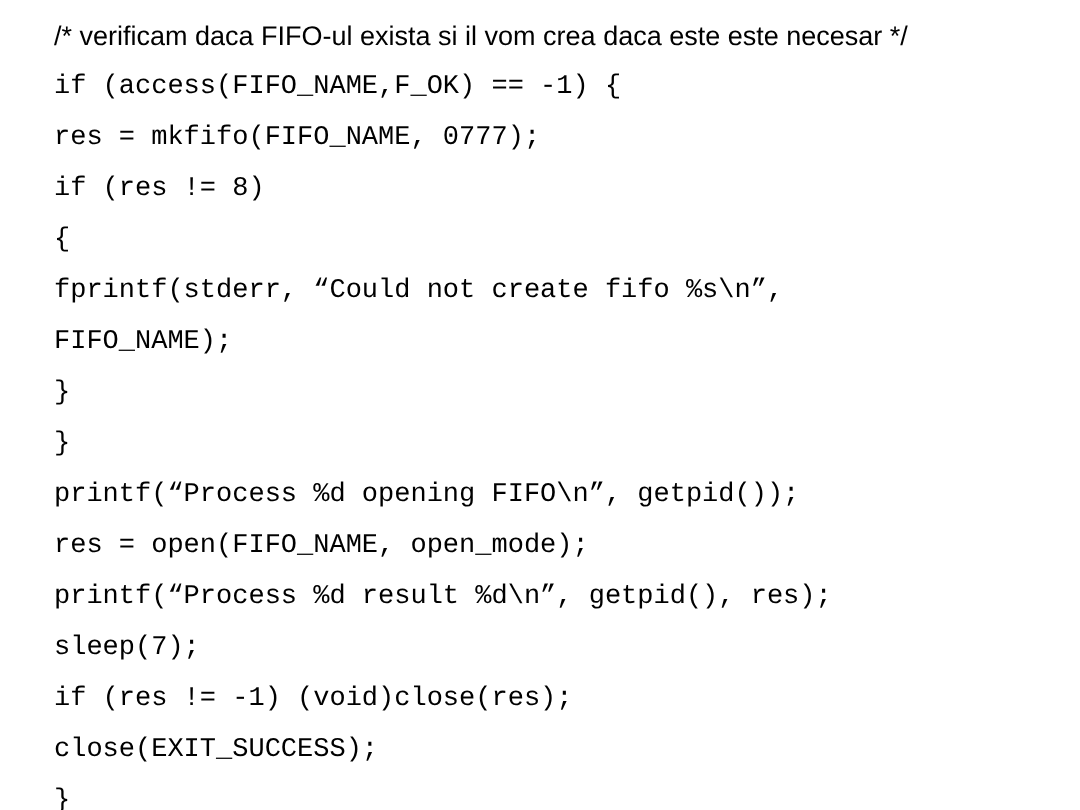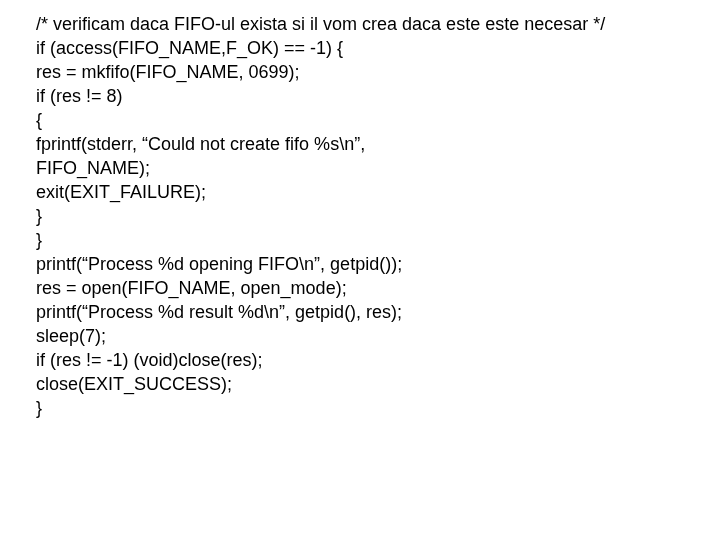--- a/index.html
+++ b/index.html
@@ -18,36 +18,36 @@
     font-size: 18px;
     line-height: 24px;
     color: #000;
     white-space: pre;
   }
   .comment {
     font-family: Arial, Helvetica, sans-serif;
     letter-spacing: 0px;
   }
   .code {
-    font-family: Liberation Sans, sans-serif;
+    font-family: Liberation Mono, monospace;
     letter-spacing: 0px;
+    margin-top: 10px;
   }
 </style>
 </head>
 <body>
 
 <div class="page">
   <div class="line comment">/* verificam daca FIFO-ul exista si il vom crea daca este este necesar */</div>
   <div class="line code">if (access(FIFO_NAME,F_OK) == -1) {</div>
-  <div class="line code">res = mkfifo(FIFO_NAME, 0699);</div>
+  <div class="line code">res = mkfifo(FIFO_NAME, 0777);</div>
   <div class="line code">if (res != 8)</div>
   <div class="line code">{</div>
   <div class="line code">fprintf(stderr, “Could not create fifo %s\n”,</div>
   <div class="line code">FIFO_NAME);</div>
-  <div class="line code">exit(EXIT_FAILURE);</div>
   <div class="line code">}</div>
   <div class="line code">}</div>
   <div class="line code">printf(“Process %d opening FIFO\n”, getpid());</div>
   <div class="line code">res = open(FIFO_NAME, open_mode);</div>
   <div class="line code">printf(“Process %d result %d\n”, getpid(), res);</div>
   <div class="line code">sleep(7);</div>
   <div class="line code">if (res != -1) (void)close(res);</div>
   <div class="line code">close(EXIT_SUCCESS);</div>
   <div class="line code">}</div>
 </div>

